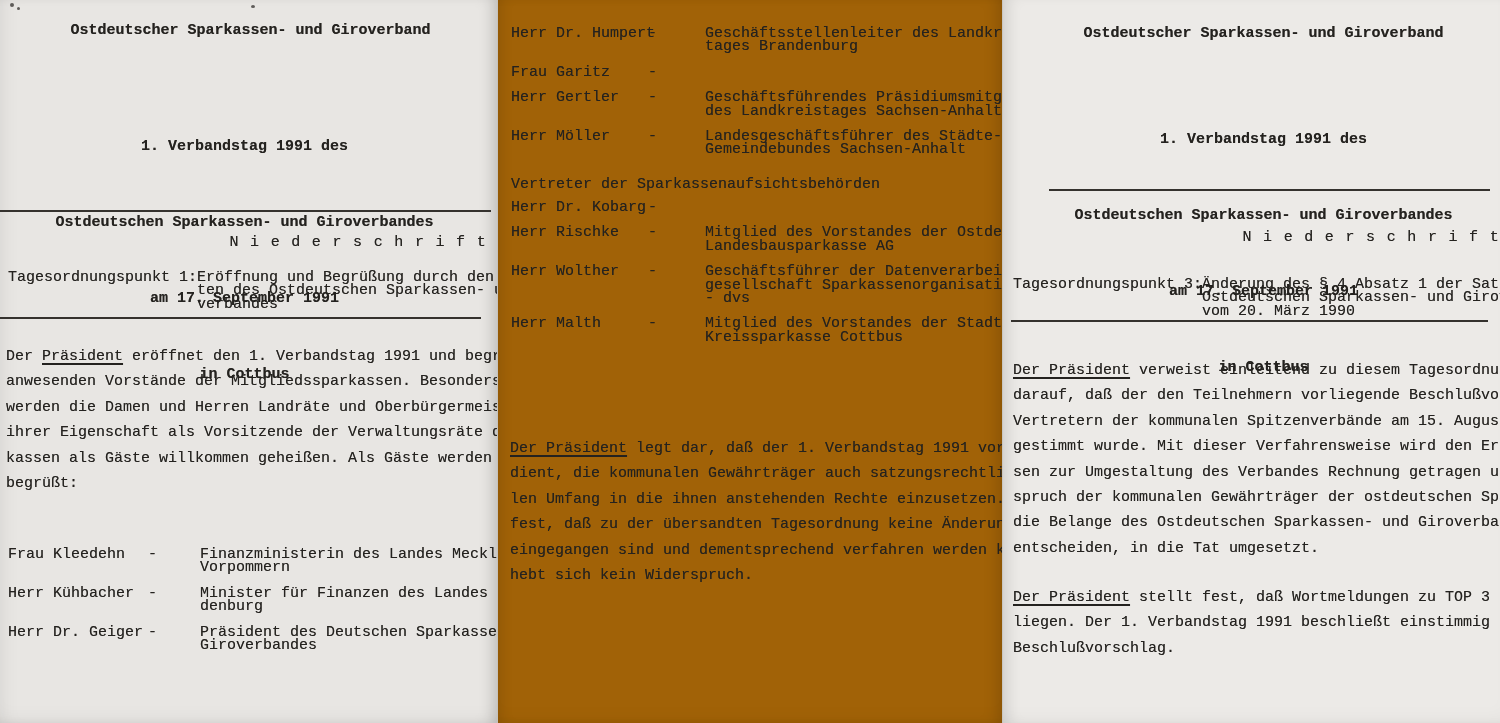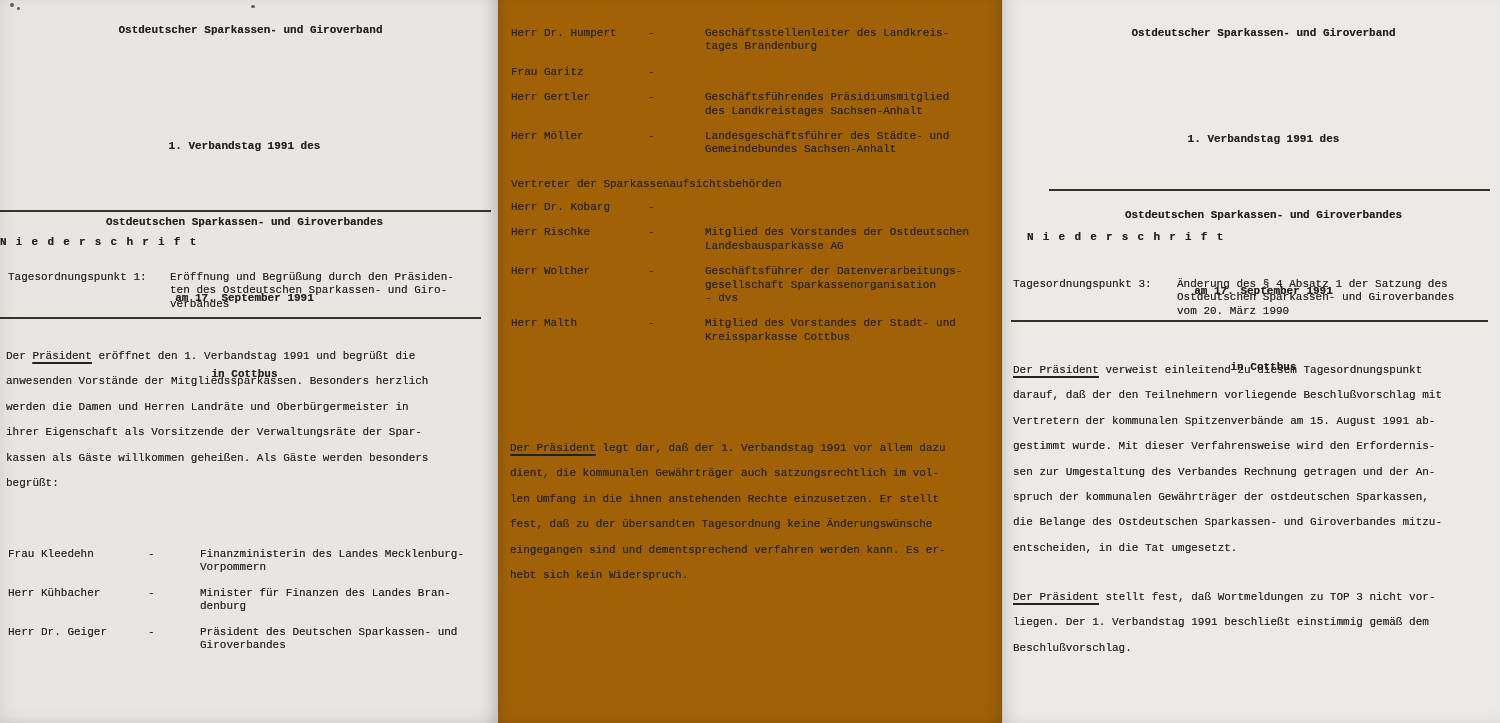--- a/index.html
+++ b/index.html
@@ -1,33 +1,33 @@
 <!DOCTYPE html>
 <html><head>
 <meta charset="utf-8">
 <style>
   html,body{margin:0;padding:0;}
   body{width:1500px;height:723px;background:#6f6c68;overflow:hidden;}
   .scan{display:flex;width:1500px;height:686px;
         font-family:"Liberation Mono","DejaVu Sans Mono",monospace;
-        font-size:11px;color:#24221f;
+        font-size:15px;color:#24221f;
         text-shadow:0 0 .6px rgba(36,34,31,.55);}
   .page{position:relative;height:723px;overflow:hidden;box-sizing:border-box;}
   .page1{width:497px;background:#e8e6e3;
          box-shadow:inset -12px 0 16px -9px rgba(0,0,0,.20), inset 14px 0 22px -16px rgba(0,0,0,.10), inset 0 -14px 24px -18px rgba(0,0,0,.10);}
   .page2{width:506px;background:#a16207;border-left:1px solid #c5c2bd;border-right:1px solid #c9c6c1;
          box-shadow:inset 10px 0 14px -8px rgba(0,0,0,.13), inset -12px 0 16px -9px rgba(0,0,0,.17), inset 0 -14px 24px -18px rgba(0,0,0,.08);}
   .page3{width:497px;background:#eceae7;
          box-shadow:inset 12px 0 16px -9px rgba(0,0,0,.14), inset 0 -14px 24px -18px rgba(0,0,0,.08);}
 
   .abs{position:absolute;}
   .single{line-height:13.4px;white-space:pre;}
   .double{line-height:25.4px;white-space:pre;}
   .hdr{font-weight:700;text-align:center;}
-  .doctype{font-weight:700;text-align:left;letter-spacing:1.3px;white-space:pre;}
+  .doctype{font-weight:400;text-align:right;letter-spacing:1.3px;white-space:pre;}
   .u{text-decoration:underline;text-underline-offset:2.5px;text-decoration-thickness:1.5px;text-align:center;}
   .rule{position:absolute;height:2px;background:#35322e;}
 
   .agenda{display:flex;align-items:flex-start;}
   .agenda .label{font-weight:400;white-space:pre;line-height:13.4px;}
   .row{display:grid;}
   .p1rows .row{grid-template-columns:140px 52px 1fr;margin-bottom:12px;}
   .p2rows .row{grid-template-columns:137px 57px 1fr;margin-bottom:12px;}
   .row .nm,.row .dash{line-height:13.4px;white-space:pre;}
   .artifact{position:absolute;border-radius:50%;background:#3c3a37;opacity:.8;}

